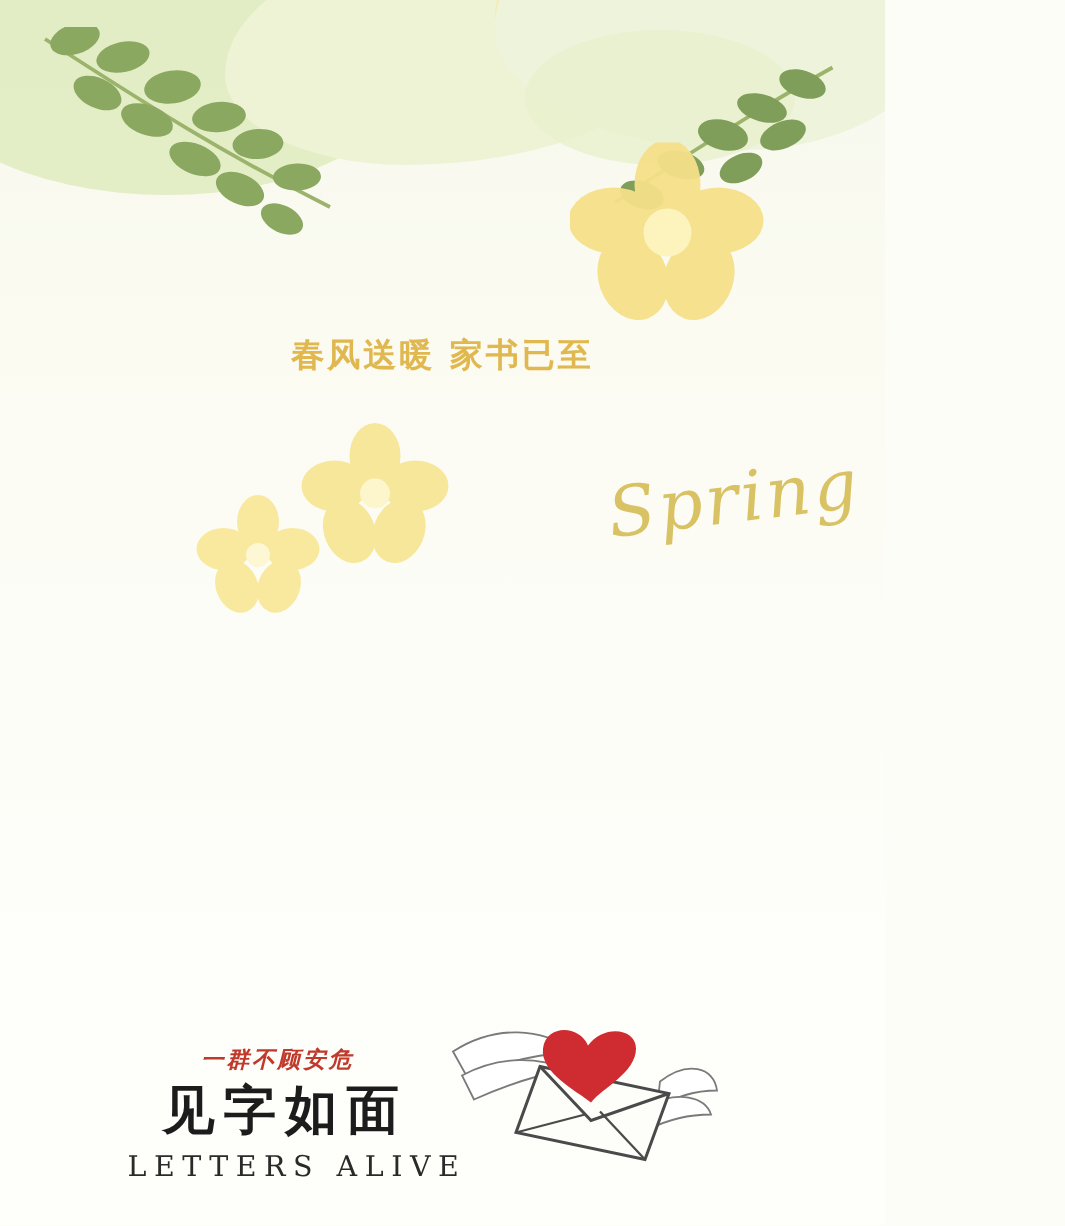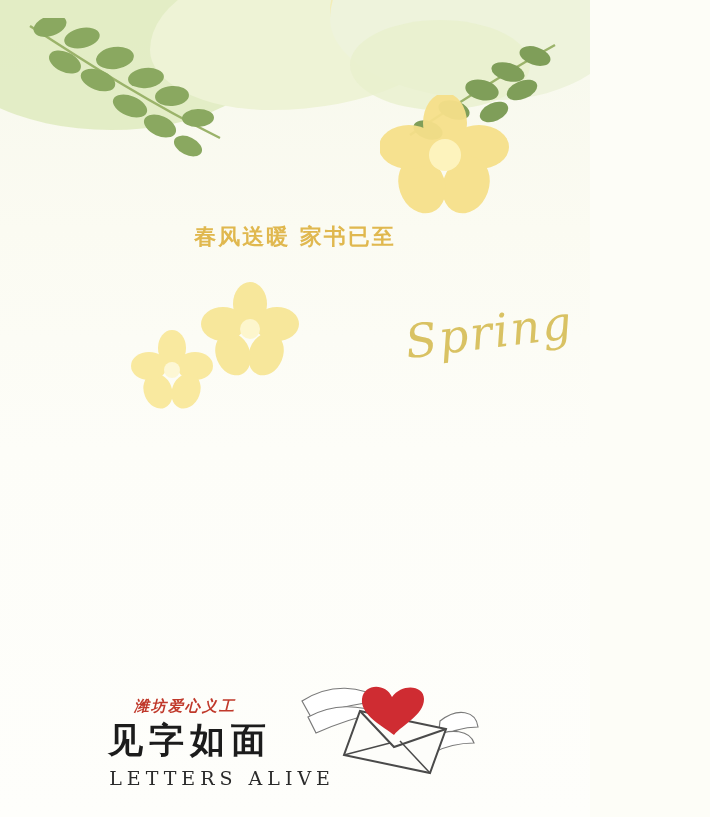--- a/index.html
+++ b/index.html
@@ -144,21 +144,21 @@
     font-size: 35px;
     font-weight: bold;
     letter-spacing: 6px;
     font-family: Liberation Mono, monospace;
   }
   .logo-en {
     position: absolute;
     top: 92px;
     left: 0;
     width: 250px;
-    text-align: right;
+    text-align: left;
     color: #2a2a2a;
     font-size: 19px;
     letter-spacing: 5px;
     font-family: "DejaVu Serif", serif;
   }
   .logo-art {
     position: absolute;
     top: 2px;
     left: 205px;
   }
@@ -249,21 +249,21 @@
 
   <div class="headline">春风送暖  家书已至</div>
 
   <div class="script">Spring</div>
 
   <div class="body-copy">
   </div>
 
   <div class="logo-wrap">
     <div class="logo-inner">
-      <div class="logo-small">潍坊爱心义工</div>
+      <div class="logo-small">一群不顾安危</div>
       <div class="logo-main">见字如面</div>
       <div class="logo-en">LETTERS ALIVE</div>
       <div class="logo-art">
         <svg width="190" height="110" viewBox="0 0 190 110">
 
           <g fill="#ffffff" stroke="#7a7a7a" stroke-width="1.2">
             <path d="M12,24 C40,6 72,8 92,24 C70,26 44,30 22,42 Z"></path>
             <path d="M18,40 C44,26 70,28 88,36 C66,40 44,48 26,56 Z"></path>
           </g>
 

